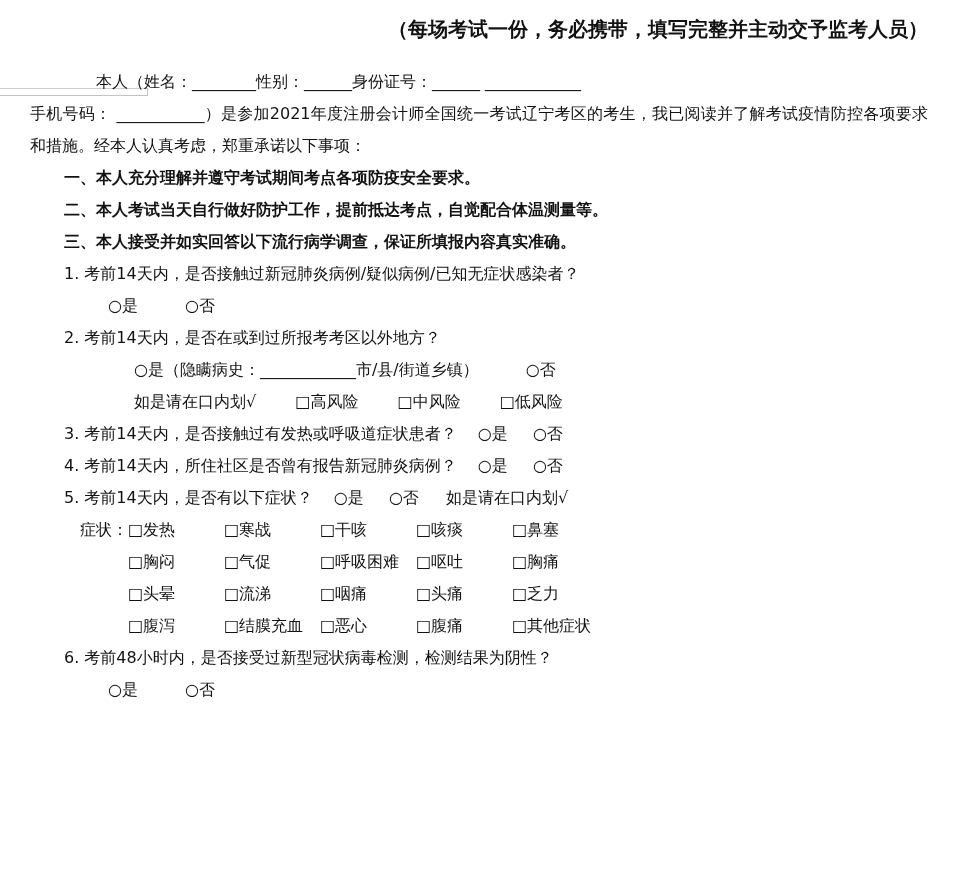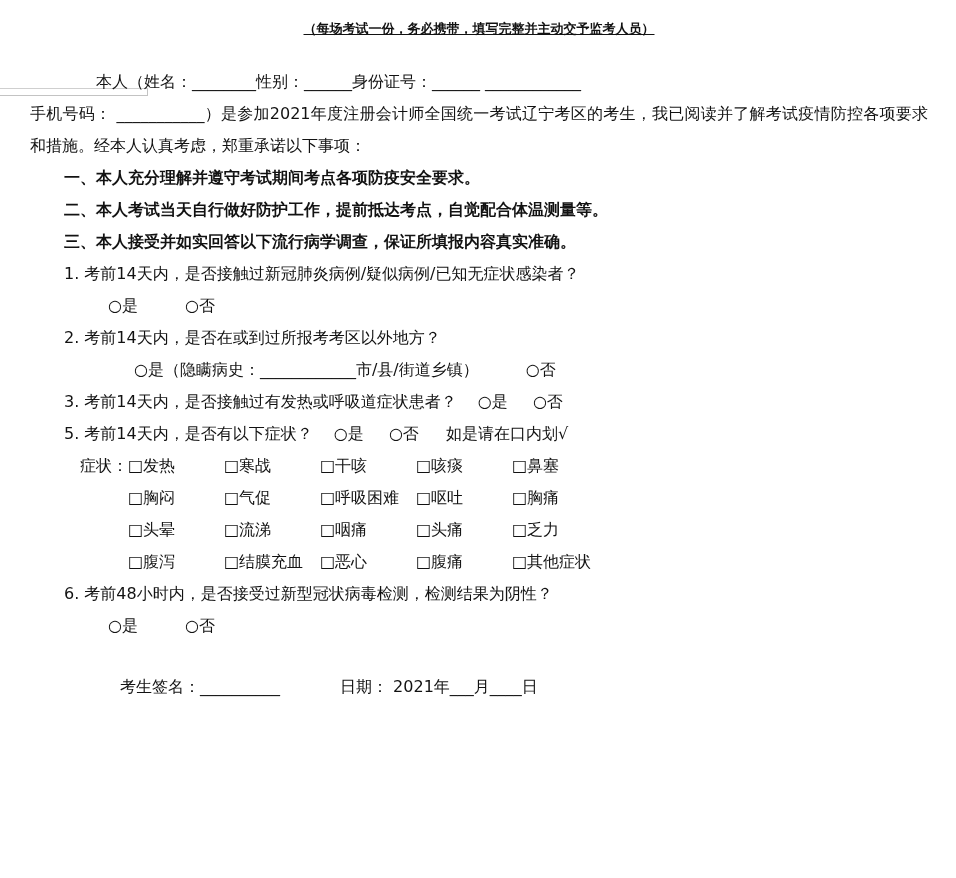--- a/index.html
+++ b/index.html
@@ -13,25 +13,24 @@
     color: #121212;
   }
   .content {
     position: absolute;
     left: 0; top: 0; width: 956px; height: 878px;
     padding: 14px 28px 0 30px;
   }
   .line { line-height: 32px; white-space: nowrap; }
   .wrapline { line-height: 32px; }
   .doc-title {
-    text-align: center;
+    text-align: right;
     font-weight: bold;
-    font-size: 13px;
+    font-size: 20px;
     line-height: 30px;
-    text-decoration: underline;
   }
   .identity {
     margin-top: 22px;
     padding-left: 66px;
   }
   .intro { text-align: justify; }
   .bold { font-weight: bold; }
   .indent1 { padding-left: 34px; }   
   .indent2 { padding-left: 78px; }   
   .indent3 { padding-left: 104px; }  
@@ -87,27 +86,38 @@
   <div class="line indent2">
     <span class="opt">○是</span>
     <span class="opt">○否</span>
   </div>
 
   <div class="line indent1">2. 考前14天内，是否在或到过所报考考区以外地方？</div>
   <div class="line indent3">
     <span class="opt">○是（隐瞒病史：____________市/县/街道乡镇）</span>
     <span class="opt">○否</span>
   </div>
+  <div class="line indent3">
+    <span>如是请在口内划√</span>
+    <span class="risk-item">□高风险</span>
+    <span class="risk-item">□中风险</span>
+    <span class="risk-item">□低风险</span>
+  </div>
 
   <div class="line indent1">
     <span>3. 考前14天内，是否接触过有发热或呼吸道症状患者？</span>
     <span class="inline-opt">○是</span>
     <span class="inline-opt2">○否</span>
   </div>
 
+  <div class="line indent1">
+    <span>4. 考前14天内，所住社区是否曾有报告新冠肺炎病例？</span>
+    <span class="inline-opt">○是</span>
+    <span class="inline-opt2">○否</span>
+  </div>
 
   <div class="line indent1">
     <span>5. 考前14天内，是否有以下症状？</span>
     <span class="inline-opt">○是</span>
     <span class="inline-opt2">○否</span>
     <span class="suffix">如是请在口内划√</span>
   </div>
 
   <div>
     <div class="sym-row first">
@@ -124,17 +134,14 @@
     </div>
   </div>
 
   <div class="line indent1">6. 考前48小时内，是否接受过新型冠状病毒检测，检测结果为阴性？</div>
   <div class="line indent2">
     <span class="opt">○是</span>
     <span class="opt">○否</span>
   </div>
 
 
-  <div class="line signature">
-    <span>考生签名：</span><span>__________</span><span class="sig-date">日期：</span> <span>2021年___月____日</span>
-  </div>
 
 </div>
 
 </body></html>

